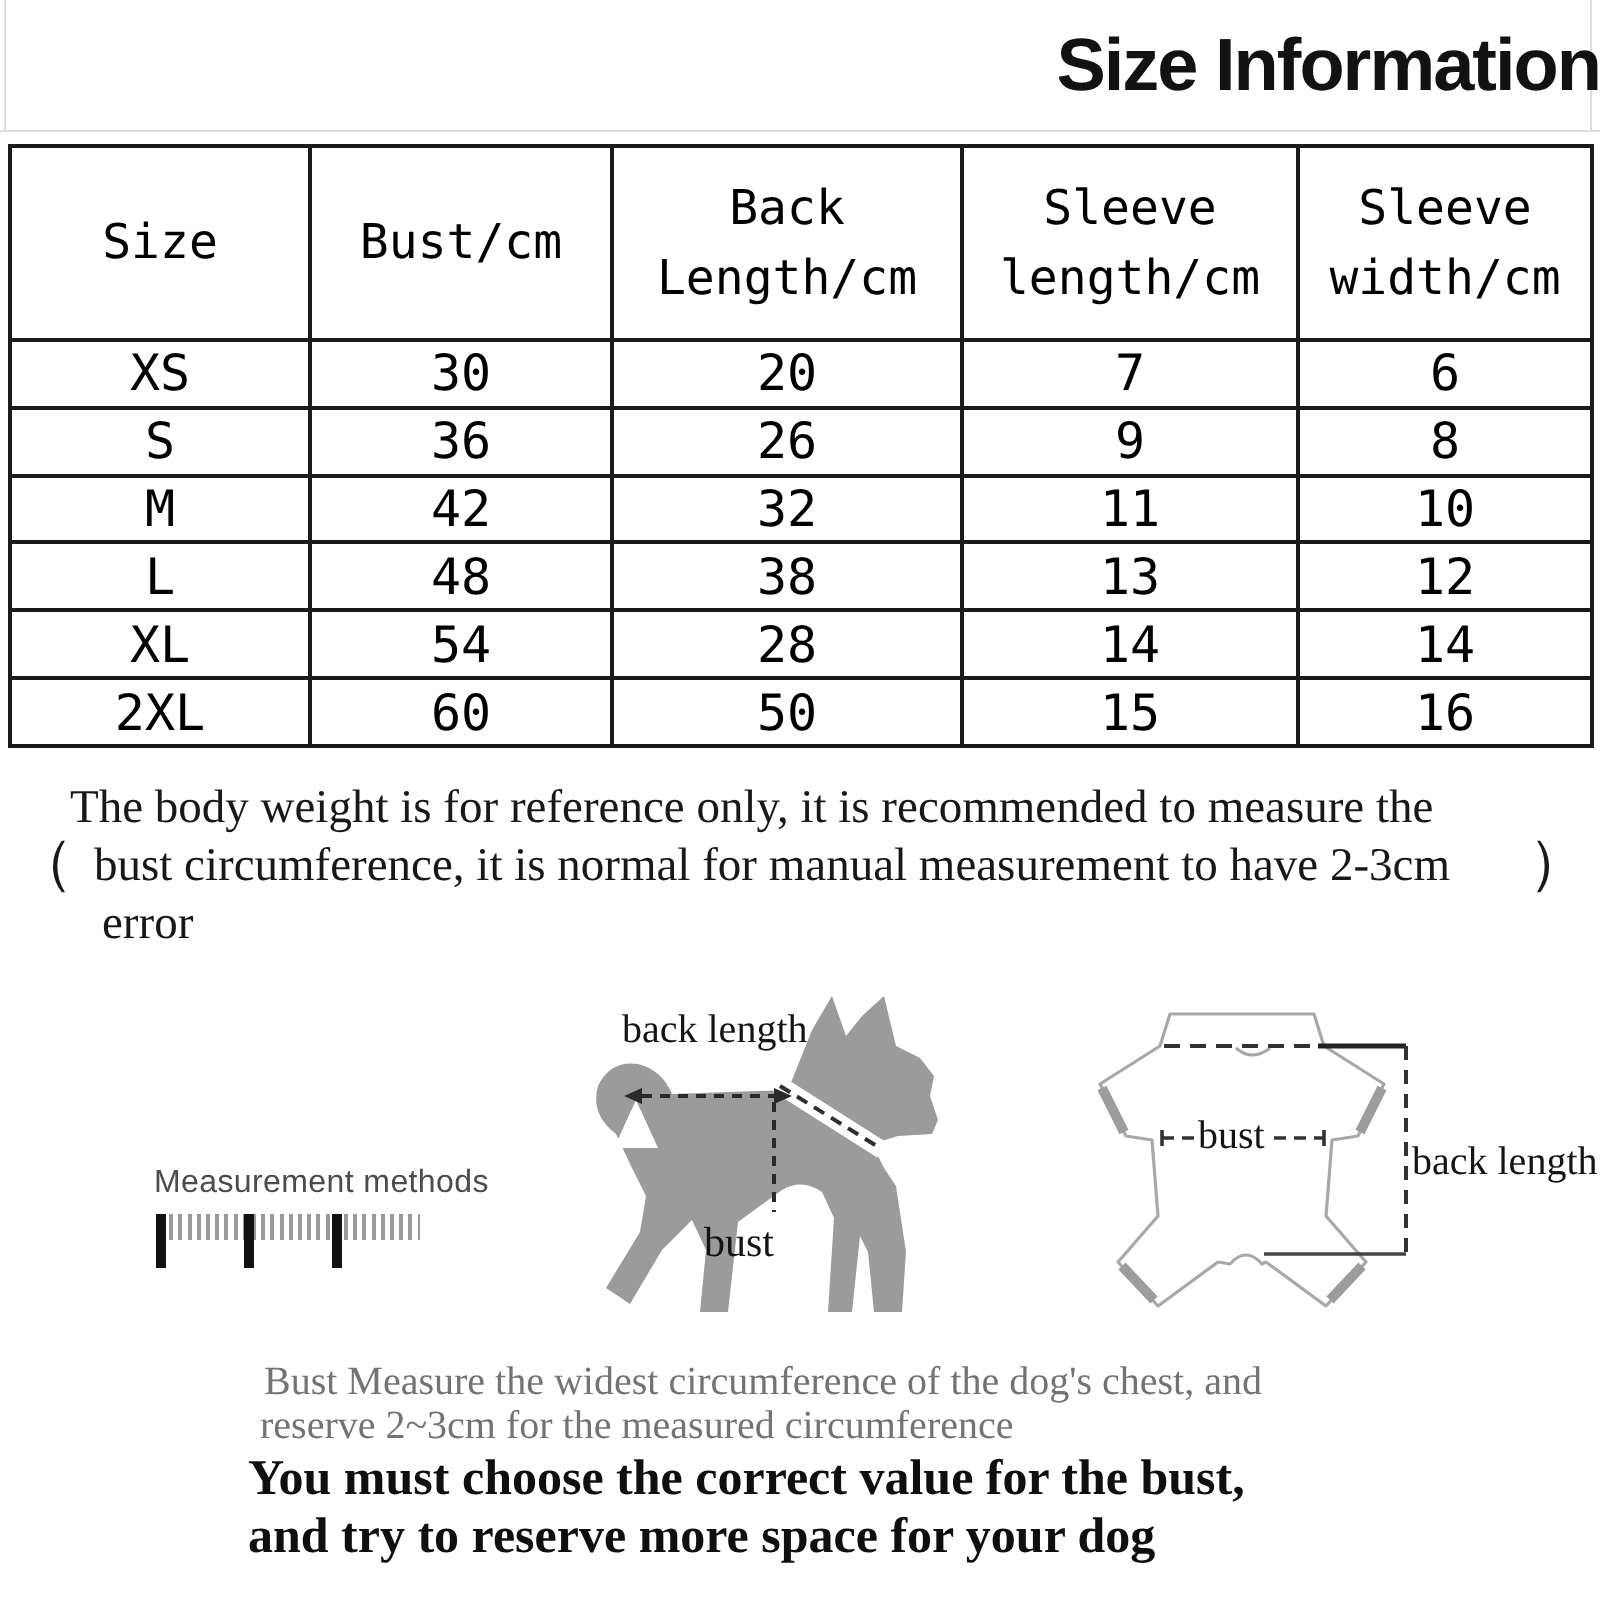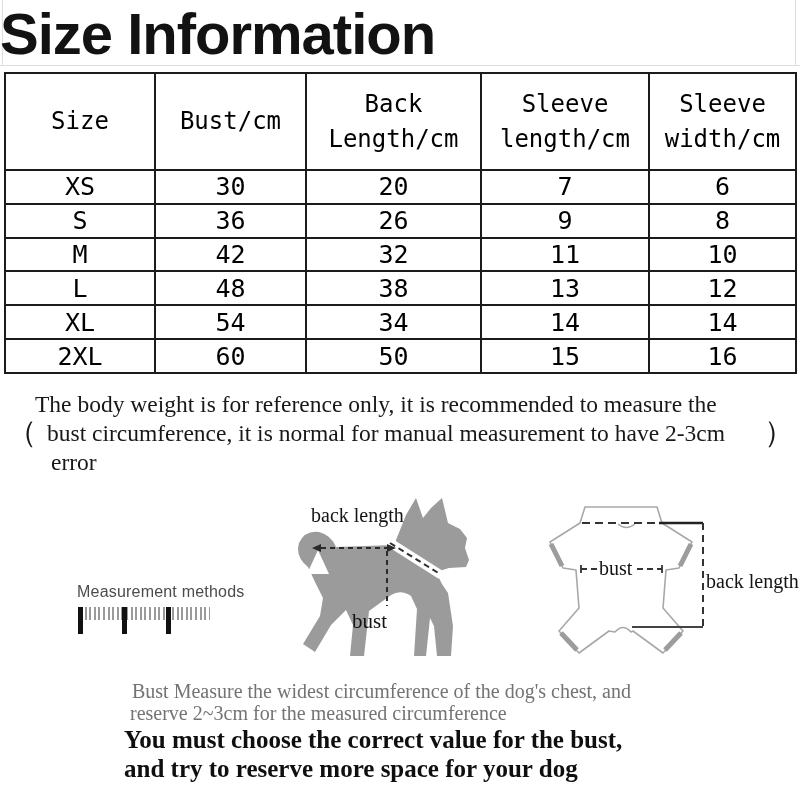--- a/index.html
+++ b/index.html
@@ -6,22 +6,22 @@
   *{box-sizing:border-box;}
   .page{position:relative;width:800px;height:800px;background:#ffffff;overflow:hidden;
         font-family:"Liberation Serif", serif;color:#1b1b1b;}
 
   
   .artifact{position:absolute;background:#dedede;}
   .art-h{left:0;top:65px;width:800px;height:1px;}
   .art-vl{left:2px;top:0;width:1px;height:66px;}
   .art-vr{left:795px;top:0;width:1px;height:66px;}
 
-  .title{position:absolute;left:0;top:0;width:100%;text-align:left;
-         font-family:"Liberation Sans", sans-serif;font-weight:700;font-size:58px;
+  .title{position:absolute;left:0;top:12px;width:100%;text-align:right;
+         font-family:"Liberation Sans", sans-serif;font-weight:700;font-size:37px;
          letter-spacing:-1px;color:#121212;}
 
   table.size-table{position:absolute;left:4px;top:72px;width:791px;height:302px;
         border-collapse:collapse;table-layout:fixed;
         font-family:"DejaVu Sans Mono", monospace;color:#000000;}
   table.size-table th, table.size-table td{
         border:2px solid #1b1b1b;text-align:center;vertical-align:middle;
         font-weight:400;padding:0;overflow:hidden;}
   table.size-table th{font-size:24px;line-height:35px;height:97px;}
   table.size-table td{font-size:25px;height:22px;}
@@ -127,21 +127,21 @@
       <tr>
         <td>L</td>
         <td>48</td>
         <td>38</td>
         <td>13</td>
         <td>12</td>
       </tr>
       <tr>
         <td>XL</td>
         <td>54</td>
-        <td>34</td>
+        <td>28</td>
         <td>14</td>
         <td>14</td>
       </tr>
       <tr>
         <td>2XL</td>
         <td>60</td>
         <td>50</td>
         <td>15</td>
         <td>16</td>
       </tr>

